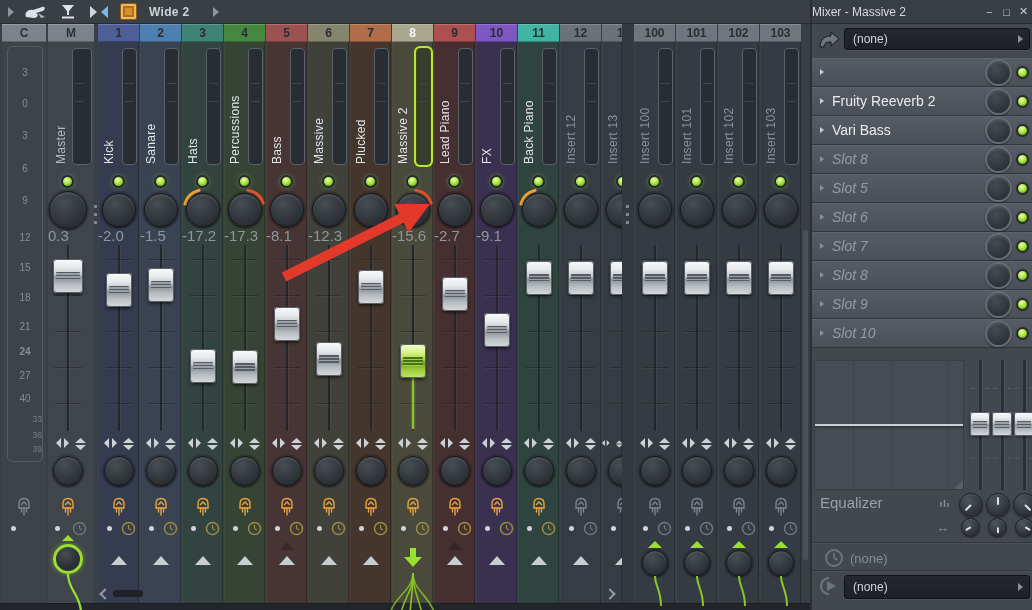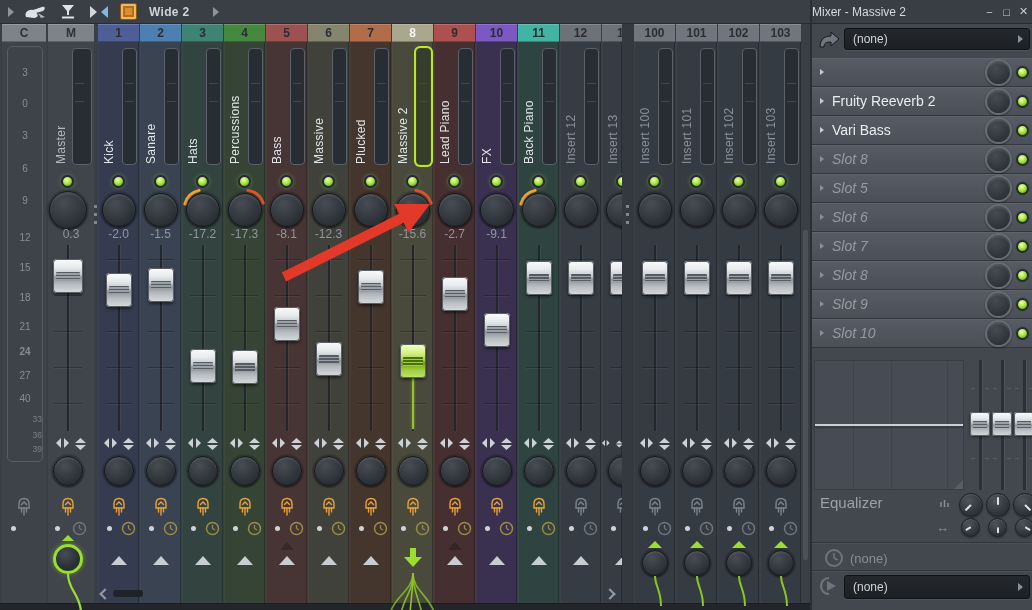--- a/index.html
+++ b/index.html
@@ -60,21 +60,21 @@
            background-repeat:no-repeat;background-size:9px 1px,9px 1px;background-position:2px 34px,2px 52px;}
   .sel .t-meter{background-color:#363d2c;border-color:#3f4a19;box-shadow:0 0 0 2px #b8e631;}
   .t-led{position:absolute;left:14px;top:151px;width:13px;height:13px;border-radius:50%;
          background:radial-gradient(circle at 40% 32%, #f0ffb2, #9be02b 55%, #5d9c12 85%);
          border:2px solid #262b30;box-sizing:border-box;box-shadow:0 0 0 1px #4a5158, 0 0 5px rgba(150,220,40,.35);}
   .knob{border-radius:50%;background:radial-gradient(circle at 38% 30%, #474d54, #31363c 55%, #202429);
         border:1px solid #15181c;box-sizing:border-box;
         box-shadow:0 1px 2px rgba(0,0,0,.5), inset 0 2px 2px rgba(255,255,255,.10), 0 0 0 2px rgba(0,0,0,.15);}
   .t-knob{position:absolute;left:4px;top:169px;width:34px;height:34px;}
   .t-arc{position:absolute;left:-3px;top:163px;pointer-events:none;}
-  .t-value{position:absolute;left:0;right:0;top:203px;text-align:center;font-size:12px;color:#8f969d;}
+  .t-value{position:absolute;left:0;right:0;top:203px;font-size:15px;color:#8f969d;}
   .t-groove{position:absolute;left:20px;top:221px;width:2px;height:186px;background:#23272c;box-shadow:1px 0 0 rgba(255,255,255,.05);}
   .t-ticks{position:absolute;left:8px;top:235px;width:26px;height:154px;
            background:repeating-linear-gradient(180deg,rgba(0,0,0,.25) 0 1px,rgba(255,255,255,.04) 1px 2px,transparent 2px 36px);}
   .t-glow{display:none;position:absolute;left:20px;width:2px;background:#8cc626;box-shadow:0 0 3px rgba(140,198,38,.6);}
   .fhandle{position:absolute;left:8px;width:26px;height:34px;border-radius:4px;
            background:linear-gradient(180deg,#fafbfc,#e7eaec 25%,#c3c8cc 45%,#8f959b 55%,#b7bcc0 75%,#d9dcdf);
            box-shadow:0 2px 3px rgba(0,0,0,.5), inset 0 0 0 1px #5a6066;}
   .fhandle::after{content:"";position:absolute;left:3px;right:3px;top:13px;height:9px;border-radius:1px;
            background:repeating-linear-gradient(180deg,#565c62 0 1.5px,#9aa0a6 1.5px 3px);}
   .fhandle.green{background:linear-gradient(180deg,#f4ffd0,#d8f28a 25%,#a8d848 45%,#6d9c1d 55%,#9ccb39 75%,#c2e670);}

